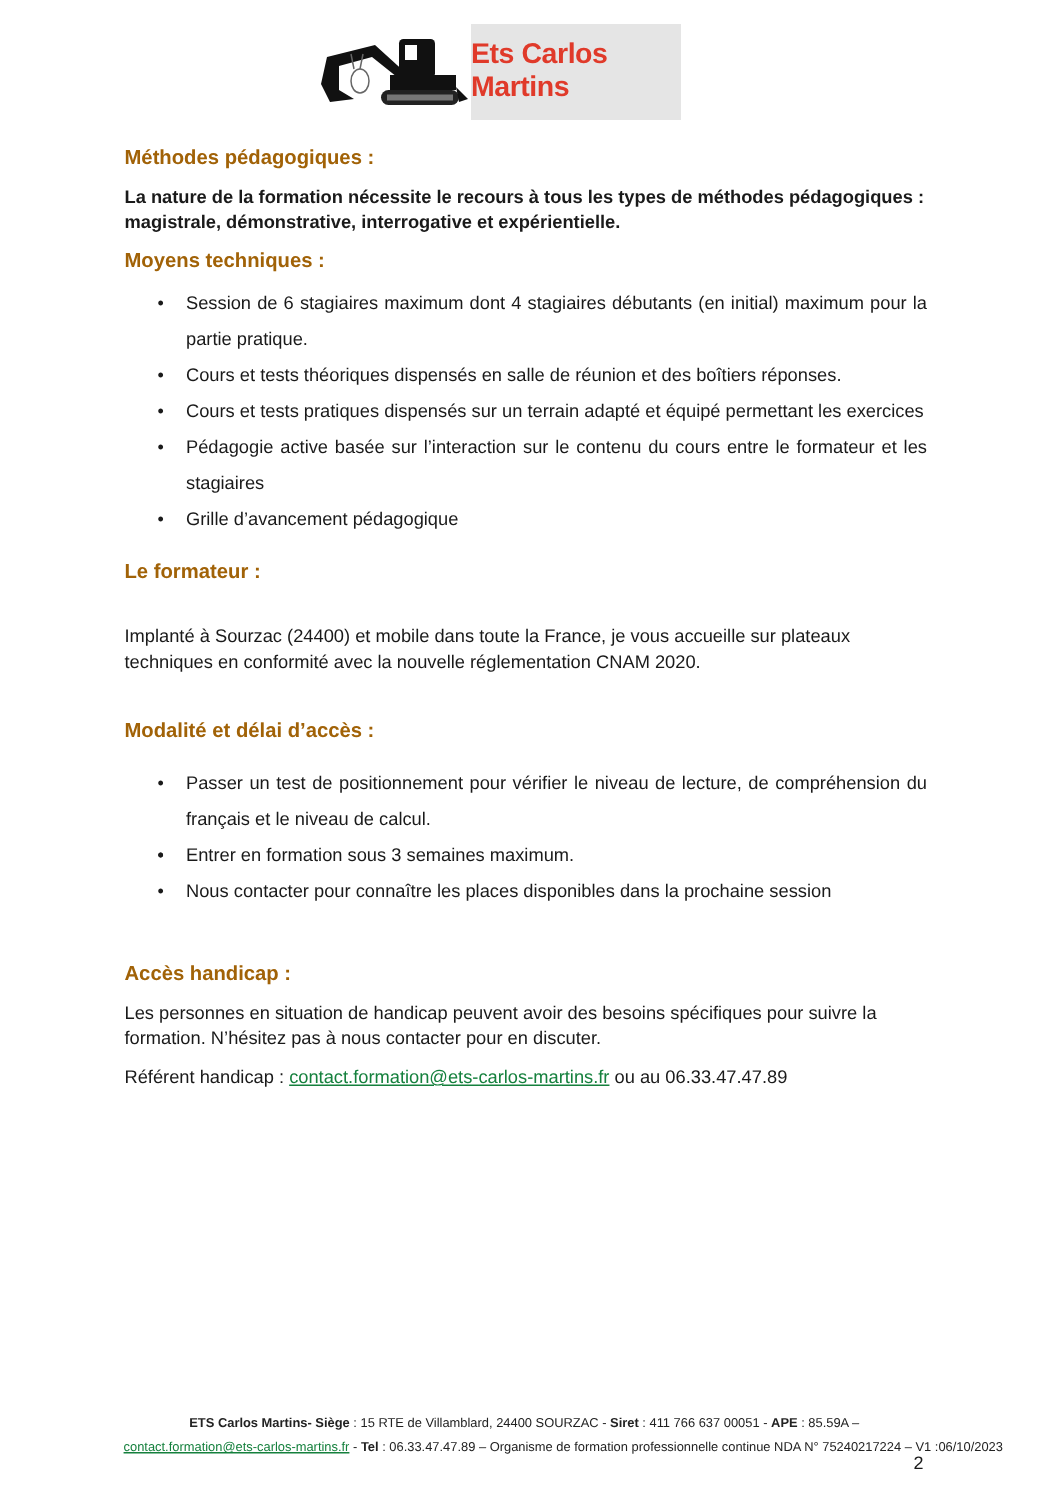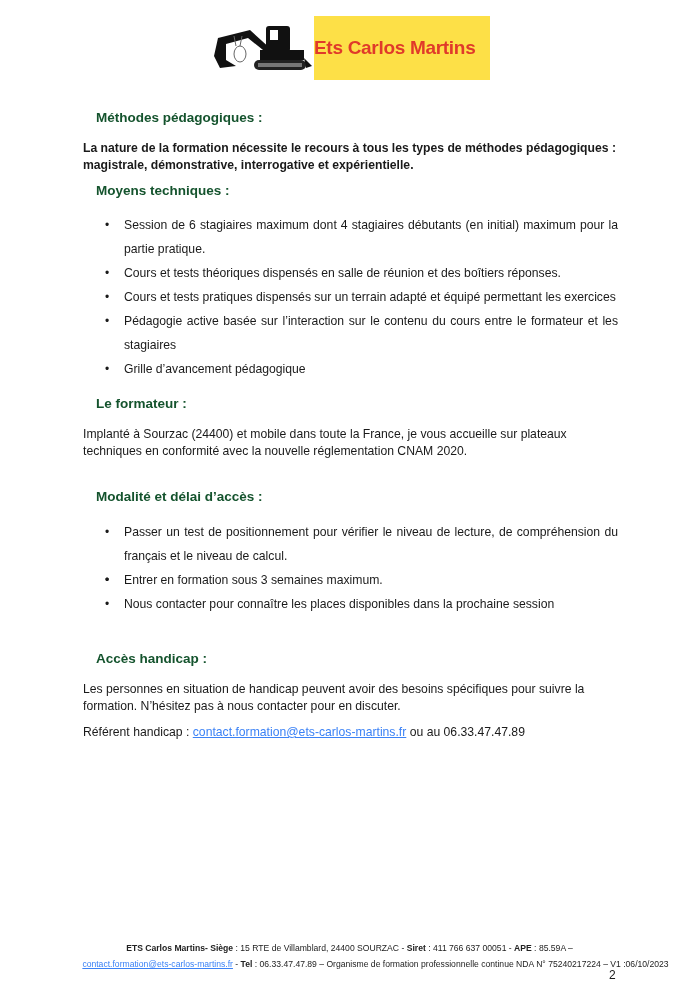--- a/index.html
+++ b/index.html
@@ -1,28 +1,28 @@
 <!DOCTYPE html>
 <html><head>
 <meta charset="utf-8">
 <style>
   html, body { margin: 0; padding: 0; background: #ffffff; }
   body { width: 699px; height: 1000px; position: relative; overflow: hidden;
          font-family: "Liberation Sans", sans-serif; color: #1a1a1a; }
   .logo { position: absolute; left: 210px; top: 16px; width: 280px; height: 64px; display: flex; }
   .logo-machine { width: 104px; height: 64px; position: relative; }
-  .logo-banner { width: 176px; height: 64px; background: #fde047; display: flex; align-items: center; justify-content: flex-start; }
+  .logo-banner { width: 140px; height: 64px; background: #e5e5e5; display: flex; align-items: center; justify-content: flex-start; }
   .logo-banner span { color: #e03a2a; font-weight: bold; font-size: 19px; letter-spacing: -0.3px; font-family: "Liberation Sans", sans-serif; }
   .content { position: absolute; left: 83px; top: 96px; width: 535px; }
-  h2 { margin: 13px; color: #14532d; font-size: 13.5px; font-weight: bold; line-height: 18px; }
+  h2 { margin: 0; color: #a16207; font-size: 13.5px; font-weight: bold; line-height: 18px; }
   p { margin: 0; font-size: 12.2px; line-height: 17px; }
   ul { list-style: none; margin: 0; padding: 0; }
   li { position: relative; padding-left: 41px; font-size: 12.2px; line-height: 24px; text-align: justify; }
   li .bullet { position: absolute; left: 22px; top: 0; font-size: 12px; }
-  a.link { color: #3b82f6; text-decoration: underline; }
+  a.link { color: #15803d; text-decoration: underline; }
   .footer { position: absolute; left: 0; width: 699px; text-align: center; font-size: 8.6px; line-height: 14px; color: #222; }
   .footer b { font-weight: bold; }
   .page-num { position: absolute; left: 609px; top: 968px; font-size: 12px; }
 </style>
 </head>
 <body>
 
 <div class="logo">
   <div class="logo-machine">
     <svg width="104" height="64" viewBox="0 0 104 64">
@@ -50,21 +50,21 @@
   <h2 style="margin-top:8px;">Moyens techniques :</h2>
   <ul style="margin-top:7px;">
     <li><span class="bullet">•</span><span>Session de 6 stagiaires maximum dont 4 stagiaires débutants (en initial) maximum pour la partie pratique.</span></li>
     <li><span class="bullet">•</span><span>Cours et tests théoriques dispensés en salle de réunion et des boîtiers réponses.</span></li>
     <li><span class="bullet">•</span><span>Cours et tests pratiques dispensés sur un terrain adapté et équipé permettant les exercices</span></li>
     <li><span class="bullet">•</span><span>Pédagogie active basée sur l’interaction sur le contenu du cours entre le formateur et les stagiaires</span></li>
     <li><span class="bullet">•</span><span>Grille d’avancement pédagogique</span></li>
   </ul>
 
   <h2 style="margin-top:14px;">Le formateur :</h2>
-  <p style="margin-top:12px;">Implanté à Sourzac (24400) et mobile dans toute la France, je vous accueille sur plateaux techniques en conformité avec la nouvelle réglementation CNAM 2020.</p>
+  <p style="margin-top:26px;">Implanté à Sourzac (24400) et mobile dans toute la France, je vous accueille sur plateaux techniques en conformité avec la nouvelle réglementation CNAM 2020.</p>
 
   <h2 style="margin-top:28px;">Modalité et délai d’accès :</h2>
   <ul style="margin-top:14px;">
     <li><span class="bullet">•</span><span>Passer un test de positionnement pour vérifier le niveau de lecture, de compréhension du français et le niveau de calcul.</span></li>
     <li><span class="bullet">•</span></li>
     <li><span class="bullet">•</span><span>Entrer en formation sous 3 semaines maximum.</span></li>
     <li><span class="bullet">•</span><span>Nous contacter pour connaître les places disponibles dans la prochaine session</span></li>
   </ul>
 
   <h2 style="margin-top:34px;">Accès handicap :</h2>

